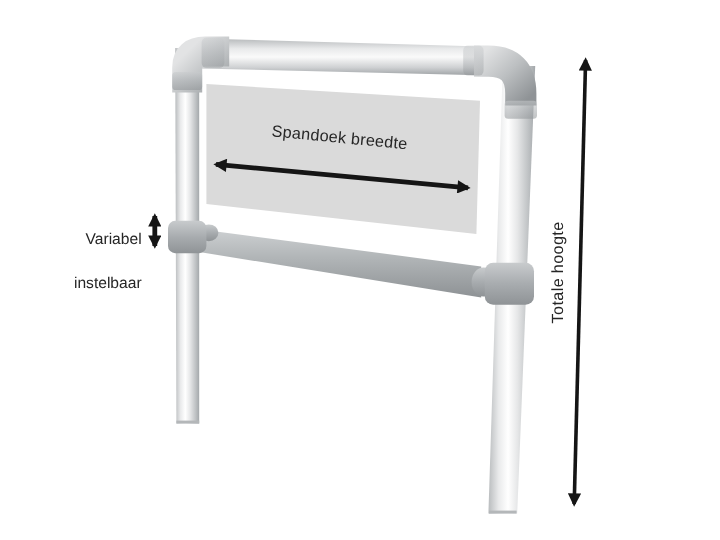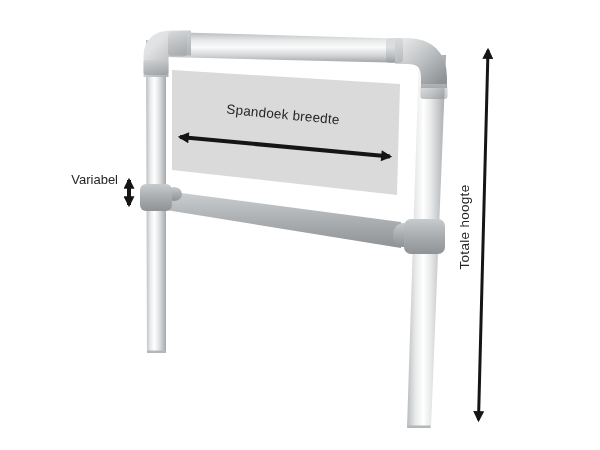--- a/index.html
+++ b/index.html
@@ -38,21 +38,21 @@
     transform-origin: 50% 50%;
   }
   #label-variabel {
     left: 28px;
     top: 171px;
     width: 90px;
     text-align: right;
     font-size: 13px;
     line-height: 17.5px;
   }
-  #label-variabel span { display: block; }
+  #label-variabel span { display: block; margin-top: 19px; }
   #label-totale {
     left: 410px;
     top: 218px;
     width: 110px;
     height: 18px;
     text-align: center;
     font-size: 13.5px;
     line-height: 18px;
     letter-spacing: 0.3px;
     transform: rotate(-90deg);
@@ -125,17 +125,18 @@
 
     <line x1="180" y1="137" x2="390" y2="156.5" stroke="#151515" stroke-width="4" marker-start="url(#ah)" marker-end="url(#ah)"></line>
     <line x1="129" y1="180" x2="129" y2="205" stroke="#151515" stroke-width="4" marker-start="url(#ah)" marker-end="url(#ah)"></line>
     <line x1="488" y1="50" x2="478.5" y2="420" stroke="#151515" stroke-width="3" marker-start="url(#ah)" marker-end="url(#ah)"></line>
   </svg>
 
   <div id="label-spandoek" class="dim-label">Spandoek breedte</div>
 
   <div id="label-variabel" class="dim-label">
     <span>Variabel</span>
+    <span>instelbaar</span>
   </div>
 
   <div id="label-totale" class="dim-label">Totale hoogte</div>
 
 </div>
 
 </body></html>

